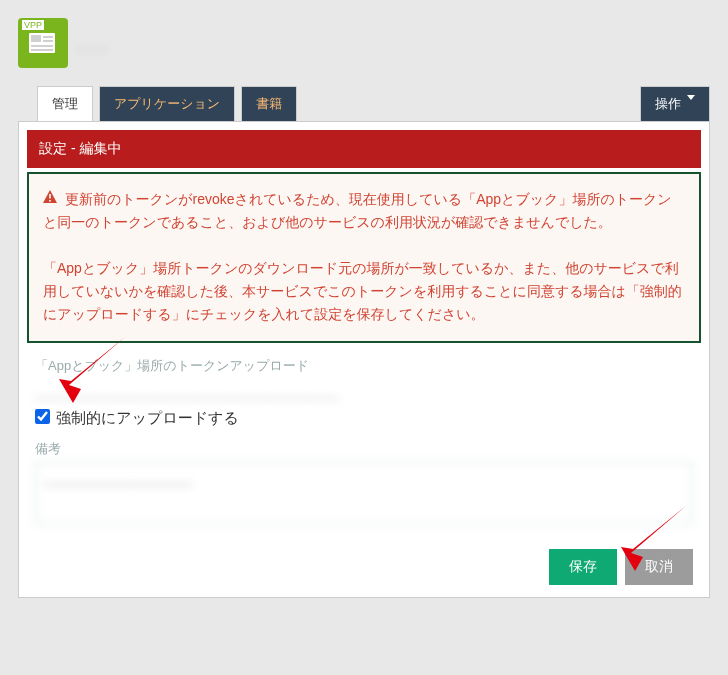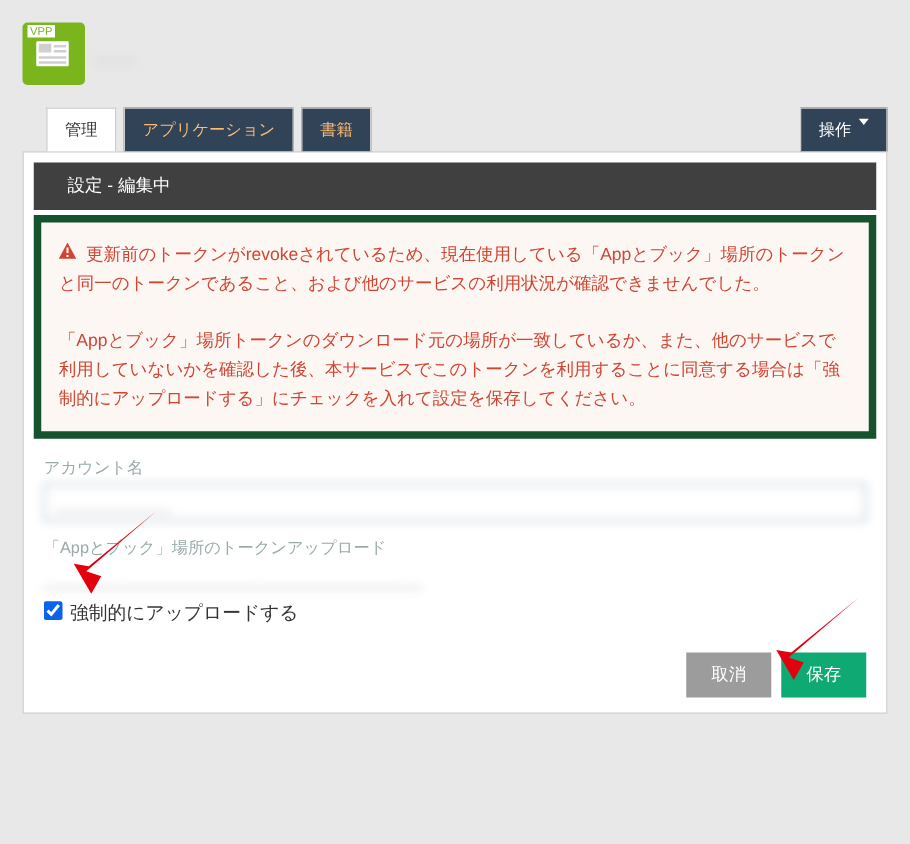--- a/index.html
+++ b/index.html
@@ -86,28 +86,28 @@
       border-top: 5px solid #fff;
       display: inline-block;
       margin-left: 2px;
     }
     .panel {
       background: #fff;
       border: 1px solid #ccc;
       padding: 8px;
     }
     .panel-header {
-      background: #404040;
+      background: #b91c1c;
       color: #fff;
-      padding: 10px 27px;
+      padding: 10px 12px;
       font-size: 14px;
     }
     .alert {
       background: #fdf7f4;
-      border: 6px solid #14532d;
+      border: 2px solid #14532d;
       color: #d04432;
       padding: 14px;
       margin: 4px 0 14px 0;
       line-height: 1.65;
       font-size: 14px;
     }
     .alert-icon {
       display: inline-block;
       margin-right: 4px;
     }
@@ -215,40 +215,40 @@
             <rect x="6.2" y="4" width="1.6" height="4.5" fill="#fff"></rect>
             <rect x="6.2" y="10" width="1.6" height="1.6" fill="#fff"></rect>
           </svg>
       </span>
       <span>更新前のトークンがrevokeされているため、現在使用している「Appとブック」場所のトークンと同一のトークンであること、および他のサービスの利用状況が確認できませんでした。</span>
       <br><br>
       <span>「Appとブック」場所トークンのダウンロード元の場所が一致しているか、また、他のサービスで利用していないかを確認した後、本サービスでこのトークンを利用することに同意する場合は「強制的にアップロードする」にチェックを入れて設定を保存してください。</span>
     </div>
 
     <div class="form-area">
-      <div class="form-group">
-        <label class="form-label">アカウント名</label>
-        <input type="text" class="text-input blurred" value="____________" style="">
-      </div>
 
       <div class="form-group" style="position:relative;">
         <label class="form-label">「Appとブック」場所のトークンアップロード</label>
         <div class="blurred" style="color:#aaa; font-size:14px; padding: 4px 0;">_______________________________________</div>
         <svg class="arrow" style="left:20px; top:-28px;" width="80" height="80" viewBox="0 0 80 80">
           <path d="M70 8 L14 56 L26 60 L18 74 L4 50 L16 52 Z" fill="#e3000f"></path>
         </svg>
         <div class="checkbox-row">
           <input type="checkbox" id="force" checked="" style="">
           <label for="force">強制的にアップロードする</label>
         </div>
       </div>
 
+      <div class="form-group">
+        <label class="form-label">備考</label>
+        <textarea class="textarea blurred" style="">___________________</textarea>
+      </div>
 
       <div class="button-row" style="position:relative;">
         <svg class="arrow" style="right:-4px; top:-52px;" width="80" height="80" viewBox="0 0 80 80">
           <path d="M70 8 L14 56 L26 60 L18 74 L4 50 L16 52 Z" fill="#e3000f"></path>
         </svg>
+        <button class="btn btn-save">保存</button>
         <button class="btn btn-cancel">取消</button>
-        <button class="btn btn-save">保存</button>
       </div>
     </div>
   </div>
 </div>
 
 </body></html>

